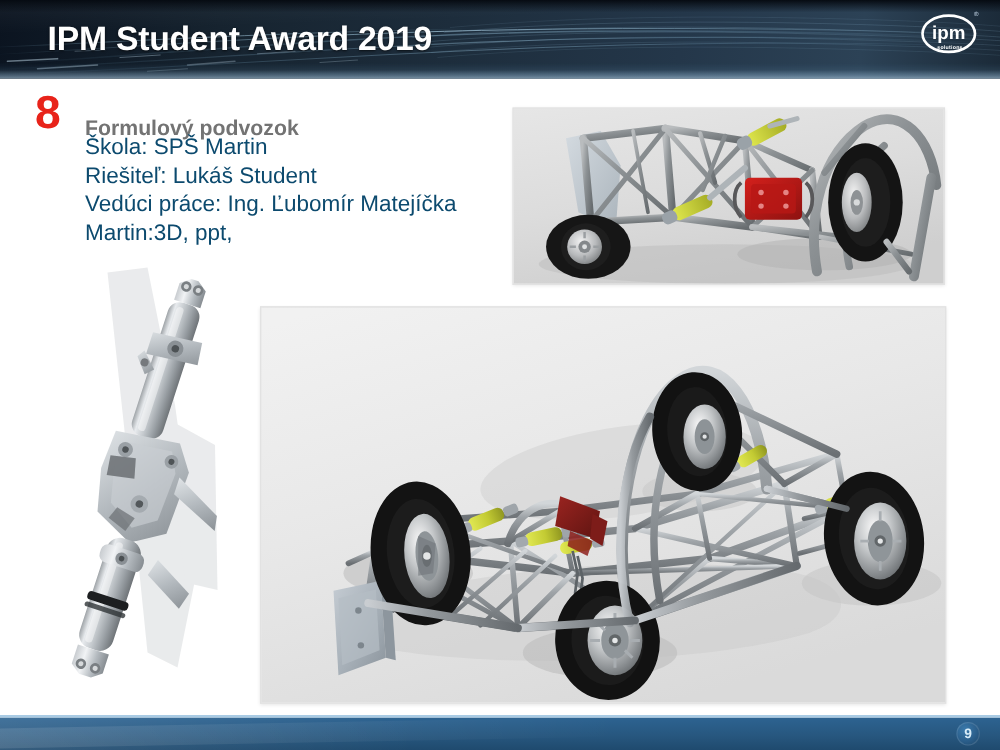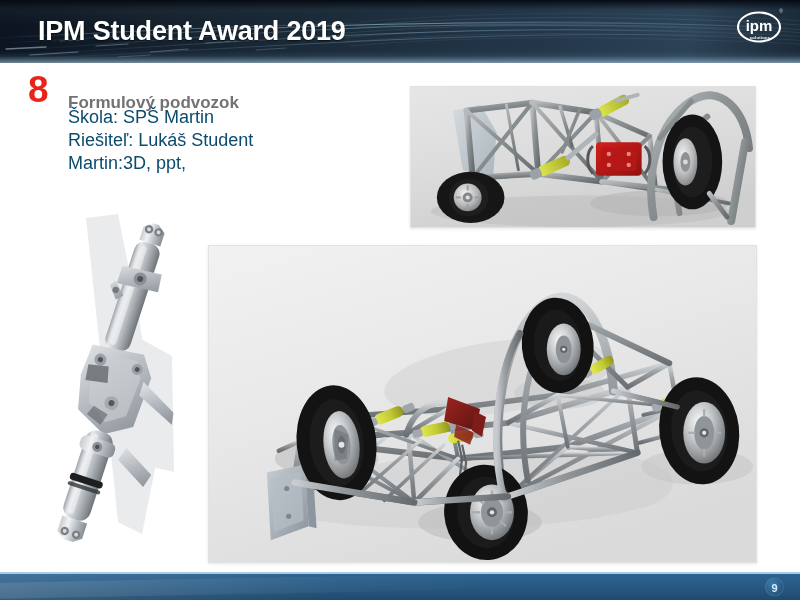--- a/index.html
+++ b/index.html
@@ -216,20 +216,21 @@
       <text x="47" y="8" text-anchor="middle" font-family="Liberation Sans, sans-serif" font-size="5" fill="#cddff0">®</text>
     </svg>
   </div>
 
   <div class="slide-number">8</div>
   <div class="item-title">Formulový podvozok</div>
 
   <div class="detail-lines">
     <div class="line">Škola: SPŠ Martin</div>
     <div class="line">Riešiteľ: Lukáš Student</div>
+    <div class="line">Vedúci práce: Ing. Ľubomír Matejíčka</div>
     <div class="line">Martin:3D, ppt,</div>
   </div>
 
   <div class="photo photo-topright framed">
     <svg viewBox="0 0 346 142" preserveAspectRatio="none">
       <defs>
         <linearGradient id="bg1" x1="0" y1="0" x2="0.4" y2="1">
           <stop offset="0%" stop-color="#e6e6e6"></stop>
           <stop offset="55%" stop-color="#dcdcdc"></stop>
           <stop offset="100%" stop-color="#cfcfcf"></stop>

